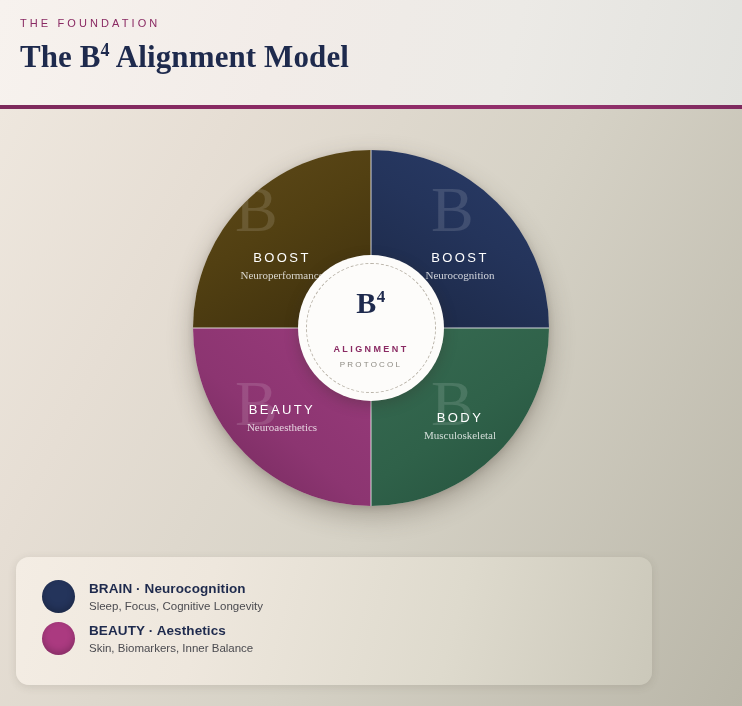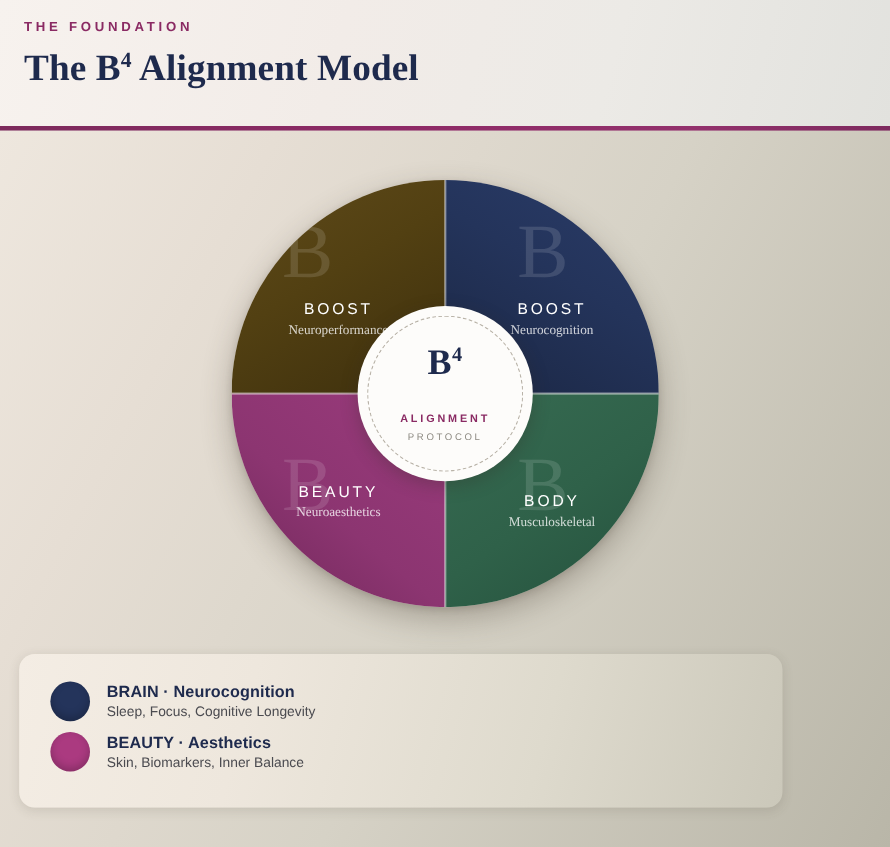--- a/index.html
+++ b/index.html
@@ -28,21 +28,21 @@
     left: 0; top: 0;
     width: 742px;
     height: 105px;
     background: linear-gradient(105deg, #f7f2ee 0%, #f2ece8 38%, #eceae6 68%, #e2e2de 100%);
     box-sizing: border-box;
     padding: 16px 0 0 20px;
   }
   .eyebrow {
     font-family: "Liberation Sans", sans-serif;
     font-size: 11px;
-    font-weight: bold;
+    font-weight: normal;
     letter-spacing: 3.1px;
     color: #8a2a63;
     line-height: 14px;
     white-space: nowrap;
   }
   .title {
     font-family: "Liberation Serif", serif;
     font-size: 31px;
     font-weight: bold;
     color: #1e2a4d;
@@ -225,21 +225,21 @@
     letter-spacing: 2.2px;
     color: #8d8a82;
     margin-top: 4px;
     line-height: 11px;
   }
 
   
   .legend-card {
     position: absolute;
     left: 16px;
-    top: 436px;
+    top: 448px;
     width: 636px;
     height: 128px;
     border-radius: 13px;
     background: linear-gradient(105deg, #f4ede4 0%, #eee7dd 30%, #dedacd 68%, #cbc8ba 100%);
     box-shadow: 0 2px 9px rgba(80,72,60,0.14);
     box-sizing: border-box;
     padding: 22px 26px;
     display: flex;
   }
   .legend-col {

